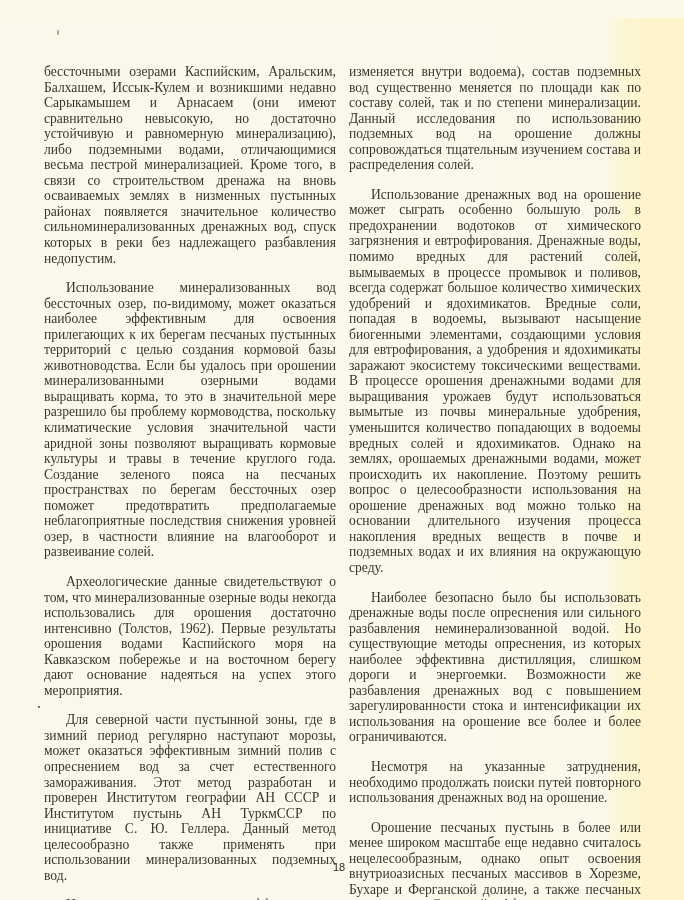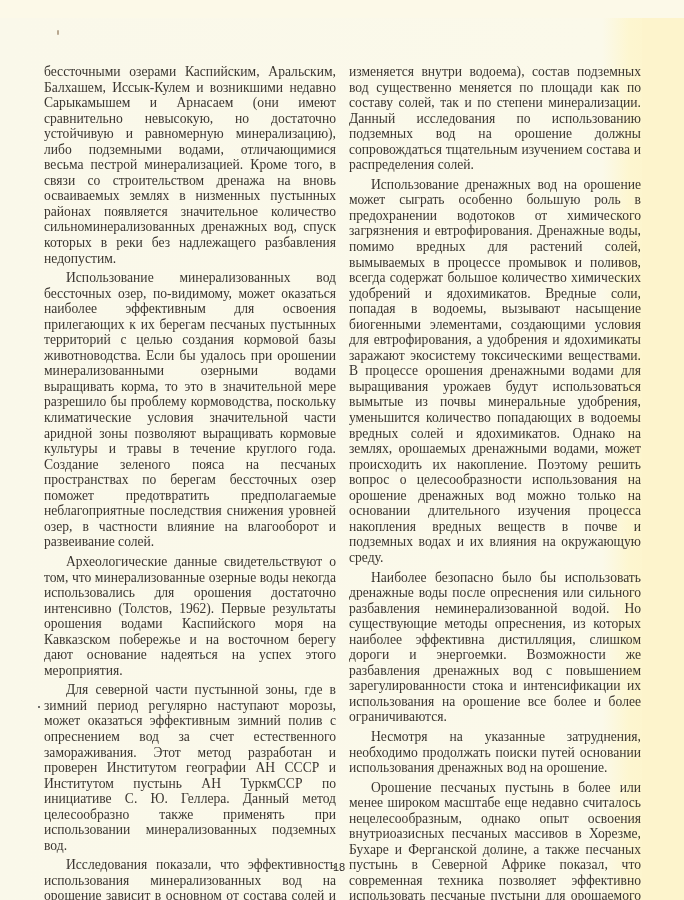--- a/index.html
+++ b/index.html
@@ -45,21 +45,21 @@
   }
   .col-left { left: 44px; }
   .col-right { left: 349px; }
   .column p {
     margin: 0;
     text-indent: 0;
   }
   .column p.indent {
     text-indent: 22px;
   }
-  .column p + p { margin-top: 4px; }
+  .column p + p { margin-top: 14px; }
   .page-number {
     position: absolute;
     left: 333px;
     top: 843px;
     font-family: "Liberation Sans", "DejaVu Sans", sans-serif;
     font-weight: normal;
     font-size: 11px;
     color: #2e2a26;
   }
   .stray-dot {
@@ -83,19 +83,19 @@
     <p class="indent">Использование минерализованных вод бессточных озер, по-видимому, может оказаться наиболее эффективным для освоения прилегающих к их берегам песчаных пустынных территорий с целью создания кормовой базы животноводства. Если бы удалось при орошении минерализованными озерными водами выращивать корма, то это в значительной мере разрешило бы проблему кормоводства, поскольку климатические условия значительной части аридной зоны позволяют выращивать кормовые культуры и травы в течение круглого года. Создание зеленого пояса на песчаных пространствах по берегам бессточных озер поможет предотвратить предполагаемые неблагоприятные последствия снижения уровней озер, в частности влияние на влагооборот и развеивание солей.</p>
     <p class="indent">Археологические данные свидетельствуют о том, что минерализованные озерные воды некогда использовались для орошения достаточно интенсивно (Толстов, 1962). Первые результаты орошения водами Каспийского моря на Кавказском побережье и на восточном берегу дают основание надеяться на успех этого мероприятия.</p>
     <p class="indent">Для северной части пустынной зоны, где в зимний период регулярно наступают морозы, может оказаться эффективным зимний полив с опреснением вод за счет естественного замораживания. Этот метод разработан и проверен Институтом географии АН СССР и Институтом пустынь АН ТуркмССР по инициативе С. Ю. Геллера. Данный метод целесообразно также применять при использовании минерализованных подземных вод.</p>
     <p class="indent">Исследования показали, что эффективность использования минерализованных вод на орошение зависит в основном от состава солей и соотношения различных элементов в растворе. В отличие от минерализованных озерных и морских вод, имеющих сравнительно однородный состав в пределах каждого водоема (хотя степень минерализации вод и</p>
   </div>
 
   <div class="column col-right">
     <p>изменяется внутри водоема), состав подземных вод существенно меняется по площади как по составу солей, так и по степени минерализации. Данный исследования по использованию подземных вод на орошение должны сопровождаться тщательным изучением состава и распределения солей.</p>
     <p class="indent">Использование дренажных вод на орошение может сыграть особенно большую роль в предохранении водотоков от химического загрязнения и евтрофирования. Дренажные воды, помимо вредных для растений солей, вымываемых в процессе промывок и поливов, всегда содержат большое количество химических удобрений и ядохимикатов. Вредные соли, попадая в водоемы, вызывают насыщение биогенными элементами, создающими условия для евтрофирования, а удобрения и ядохимикаты заражают экосистему токсическими веществами. В процессе орошения дренажными водами для выращивания урожаев будут использоваться вымытые из почвы минеральные удобрения, уменьшится количество попадающих в водоемы вредных солей и ядохимикатов. Однако на землях, орошаемых дренажными водами, может происходить их накопление. Поэтому решить вопрос о целесообразности использования на орошение дренажных вод можно только на основании длительного изучения процесса накопления вредных веществ в почве и подземных водах и их влияния на окружающую среду.</p>
     <p class="indent">Наиболее безопасно было бы использовать дренажные воды после опреснения или сильного разбавления неминерализованной водой. Но существующие методы опреснения, из которых наиболее эффективна дистилляция, слишком дороги и энергоемки. Возможности же разбавления дренажных вод с повышением зарегулированности стока и интенсификации их использования на орошение все более и более ограничиваются.</p>
-    <p class="indent">Несмотря на указанные затруднения, необходимо продолжать поиски путей основании использования дренажных вод на орошение.</p>
+    <p class="indent">Несмотря на указанные затруднения, необходимо продолжать поиски путей повторного использования дренажных вод на орошение.</p>
     <p class="indent">Орошение песчаных пустынь в более или менее широком масштабе еще недавно считалось нецелесообразным, однако опыт освоения внутриоазисных песчаных массивов в Хорезме, Бухаре и Ферганской долине, а также песчаных пустынь в Северной Африке показал, что современная техника позволяет эффективно использовать песчаные пустыни для орошаемого земледелия.</p>
 
   </div>
 
   <div class="page-number">18</div>
 </div>
 
 </body></html>

